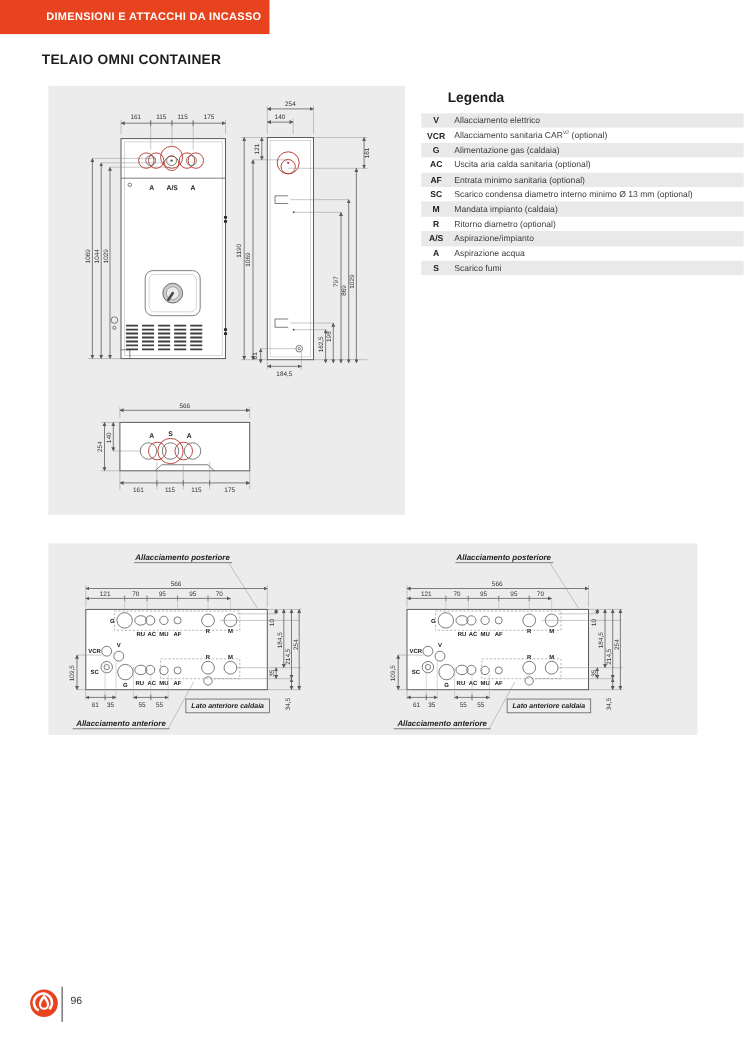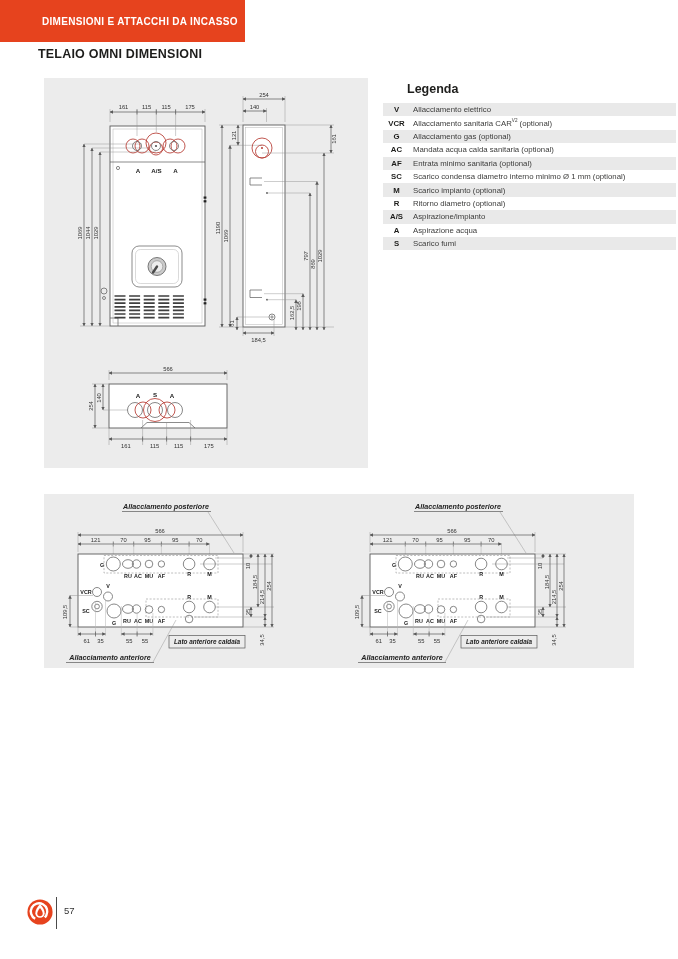--- a/index.html
+++ b/index.html
@@ -1,17 +1,17 @@
 <!DOCTYPE html>
 <html><head>
 <meta charset="utf-8">
 <style>
   html,body{margin:0;padding:0;}
   body{width:678px;height:959px;position:relative;background:#fff;font-family:"Liberation Sans",sans-serif;overflow:hidden;}
-  .banner{position:absolute;left:0;top:0;width:245px;height:42px;background:#e6431e;color:#fff;
+  .banner{position:absolute;left:0;top:0;width:245px;height:31px;background:#e6431e;color:#fff;
           font-size:10px;font-weight:bold;letter-spacing:.3px;display:flex;align-items:center;padding-left:42px;box-sizing:border-box;}
   .ptitle{position:absolute;left:38px;top:47px;font-size:12.5px;font-weight:bold;color:#1d1d1b;letter-spacing:.2px;}
   .gpanel{position:absolute;background:#ececec;}
   #gp-top{left:44px;top:78px;width:324px;height:390px;}
   #gp-bot{left:44px;top:494px;width:590px;height:174px;}
   svg{position:absolute;overflow:visible;}
   #tsvg{left:38px;top:78px;}
   #bdiag-1{left:48px;top:494px;}
   #bdiag-2{left:340px;top:494px;}
   .legend{position:absolute;left:383px;top:82px;width:293px;}
@@ -40,21 +40,21 @@
   .it{font-size:7.2px;font-style:italic;font-weight:bold;fill:#222;}
   .itb{font-size:6.4px;font-style:italic;font-weight:bold;fill:#222;}
   .vent{stroke:#3f3f3f;stroke-width:1.7;stroke-dasharray:11 3.6;fill:none;}
 </style>
 </head>
 <body>
 
 <div class="banner">
   <span>DIMENSIONI E ATTACCHI DA INCASSO</span>
 </div>
-<div class="ptitle">TELAIO OMNI DIMENSIONI</div>
+<div class="ptitle">TELAIO OMNI CONTAINER</div>
 
 <div class="gpanel" id="gp-top"></div>
 <div class="gpanel" id="gp-bot"></div>
 
 <svg id="tsvg" width="330" height="392" viewBox="0 0 330 392">
   <defs>
     <marker id="ar" viewBox="0 0 6 6" refX="5.5" refY="3" markerWidth="5.2" markerHeight="5.2" orient="auto-start-reverse">
       <path d="M0 0L6 3L0 6z" fill="#5a5a5a"></path>
     </marker>
   </defs>
@@ -253,37 +253,37 @@
   <div class="lrow alt">
       <span class="abbr">V</span>
       <span class="desc">Allacciamento elettrico</span>
     </div>
   <div class="lrow">
       <span class="abbr">VCR</span>
       <span class="desc"><span>Allacciamento sanitaria CAR</span><sup>V2</sup><span> (optional)</span></span>
     </div>
   <div class="lrow alt">
       <span class="abbr">G</span>
-      <span class="desc">Allacciamento gas (optional)</span>
+      <span class="desc">Alimentazione gas (caldaia)</span>
     </div>
   <div class="lrow">
       <span class="abbr">AC</span>
-      <span class="desc">Mandata acqua calda sanitaria (optional)</span>
+      <span class="desc">Uscita aria calda sanitaria (optional)</span>
     </div>
   <div class="lrow alt">
       <span class="abbr">AF</span>
       <span class="desc">Entrata minimo sanitaria (optional)</span>
     </div>
   <div class="lrow">
       <span class="abbr">SC</span>
-      <span class="desc">Scarico condensa diametro interno minimo Ø 1 mm (optional)</span>
+      <span class="desc">Scarico condensa diametro interno minimo Ø 13 mm (optional)</span>
     </div>
   <div class="lrow alt">
       <span class="abbr">M</span>
-      <span class="desc">Scarico impianto (optional)</span>
+      <span class="desc">Mandata impianto (caldaia)</span>
     </div>
   <div class="lrow">
       <span class="abbr">R</span>
       <span class="desc">Ritorno diametro (optional)</span>
     </div>
   <div class="lrow alt">
       <span class="abbr">A/S</span>
       <span class="desc">Aspirazione/impianto</span>
     </div>
   <div class="lrow">
@@ -542,13 +542,13 @@
   </g>
 </svg>
 
 <svg id="logo" width="26" height="26" viewBox="0 0 24 24">
   <circle cx="12" cy="12" r="11.6" fill="#e6431e"></circle>
   <circle cx="12" cy="13" r="7.6" fill="none" stroke="#fff" stroke-width="2.2" stroke-dasharray="38 9.8" transform="rotate(118 12 12)"></circle>
   <path d="M12 4.6 C14.8 8 16.3 10.2 16.3 13.1 a4.3 4.3 0 0 1 -8.6 0 C7.7 10.2 9.2 8 12 4.6 Z" fill="#fff"></path>
   <path d="M12 8.2 C13.6 10.3 14.5 11.7 14.5 13.4 a2.5 2.5 0 0 1 -5 0 C9.5 11.7 10.4 10.3 12 8.2 Z" fill="#e6431e"></path>
 </svg>
 <div class="footer-rule"></div>
-<div class="pagenum">57</div>
+<div class="pagenum">96</div>
 
 </body></html>

